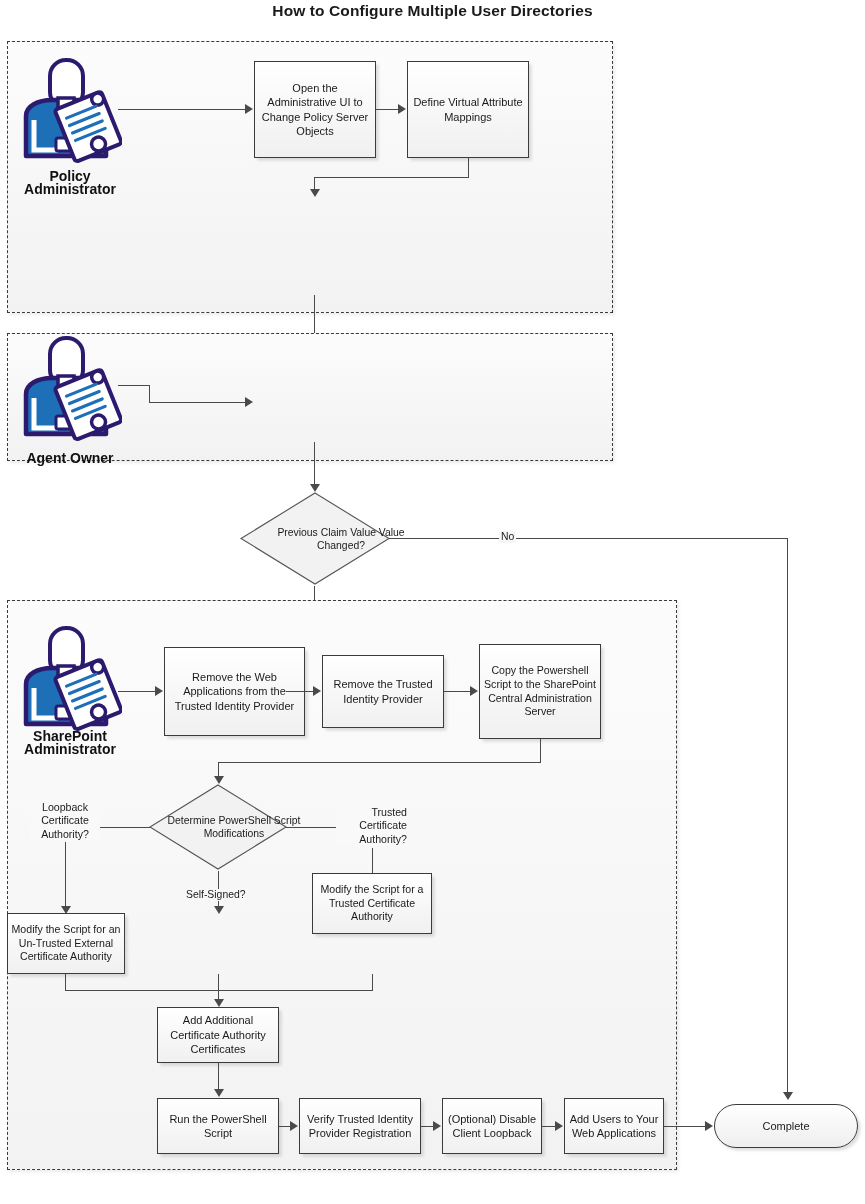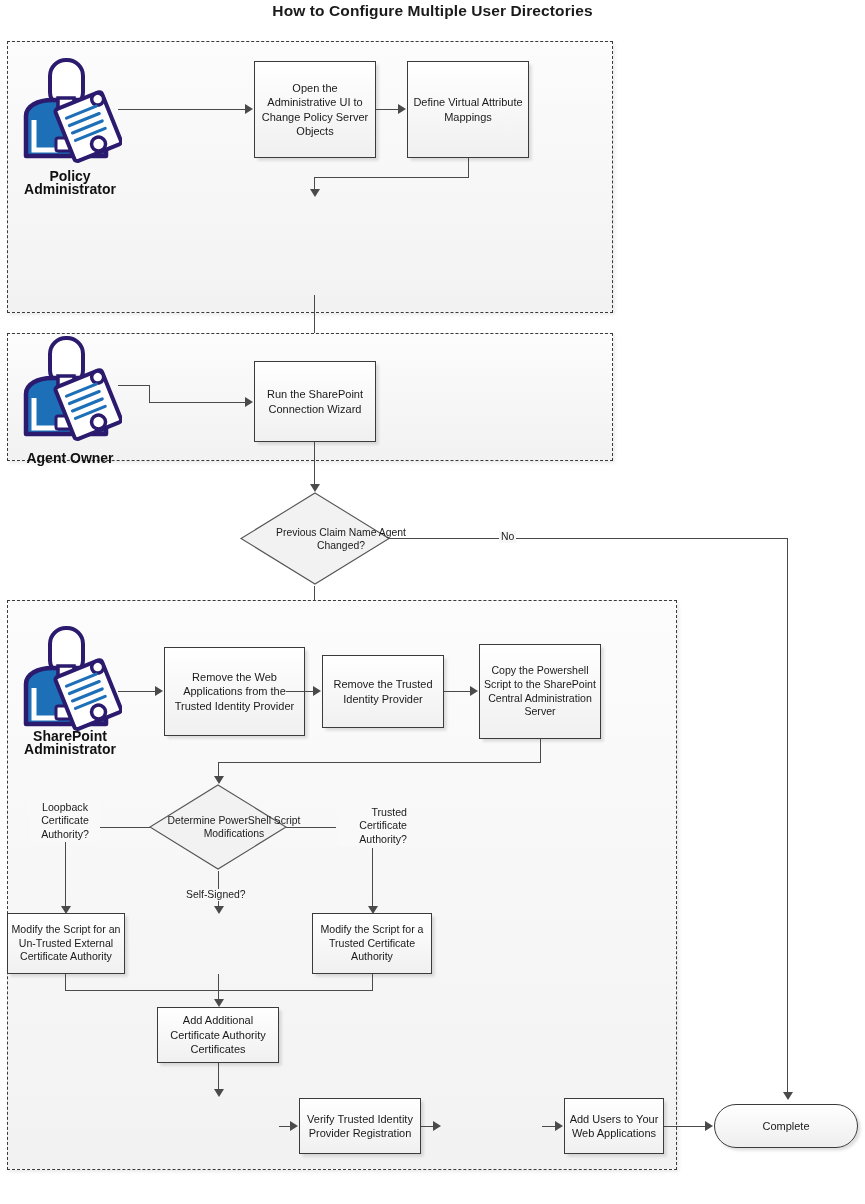--- a/index.html
+++ b/index.html
@@ -145,35 +145,34 @@
           <line x1="52" y1="70" x2="84" y2="70"></line>
           <line x1="52" y1="78" x2="84" y2="78"></line>
         </g>
       </g>
     </svg>
   </div>
   <div class="lane-label" style="left:15px;top:452px;">
     <div>Agent Owner</div>
   </div>
 
-  <div class="box" style="left:254px;top:361px;width:122px;height:81px;">Run the SharePoint Connection Wizard</div>
 
   <div class="hline" style="left:118px;top:385px;width:32px;"></div>
   <div class="vline" style="left:149px;top:385px;height:17px;"></div>
   <div class="hline" style="left:149px;top:402px;width:97px;"></div>
   <div class="arrow-r" style="left:245px;top:397px;"></div>
 
   <div class="vline" style="left:314px;top:442px;height:48px;"></div>
   <div class="arrow-d" style="left:310px;top:484px;"></div>
 
   <div class="diamond" style="left:239px;top:491px;width:152px;height:95px;">
     <svg width="152" height="95" viewBox="0 0 152 95">
       <polygon points="76,2 150,47.5 76,93 2,47.5" fill="#f2f2f2" stroke="#555" stroke-width="1.1"></polygon>
     </svg>
-    <div class="dtext" style="padding:0 26px;">Previous Claim Name Agent Changed?</div>
+    <div class="dtext" style="padding:0 26px;">Previous Claim Value Value Changed?</div>
   </div>
 
   <div class="hline" style="left:389px;top:538px;width:399px;"></div>
   <div class="edge-label" style="left:499px;top:531px;">No</div>
   <div class="vline" style="left:787px;top:538px;height:558px;"></div>
   <div class="arrow-d" style="left:783px;top:1092px;"></div>
 
   <div class="vline" style="left:314px;top:586px;height:30px;"></div>
   <div class="hline" style="left:224px;top:616px;width:91px;"></div>
   <div class="edge-label" style="left:256px;top:609px;">Yes</div>
@@ -248,34 +247,36 @@
     <div>Authority?</div>
   </div>
   <div class="vline" style="left:372px;top:848px;height:62px;"></div>
   <div class="arrow-d" style="left:368px;top:906px;"></div>
 
   <div class="vline" style="left:218px;top:871px;height:40px;"></div>
   <div class="edge-label" style="left:184px;top:889px;text-align:center;">Self-Signed?</div>
   <div class="arrow-d" style="left:214px;top:906px;"></div>
 
   <div class="box tight" style="left:7px;top:913px;width:118px;height:61px;">Modify the Script for an Un-Trusted External Certificate Authority</div>
-  <div class="box tight" style="left:312px;top:913px;width:120px;height:61px;">Modify the Script for a Trusted Certificate Authority</div>
+  <div class="box tight" style="left:312px;top:873px;width:120px;height:61px;">Modify the Script for a Trusted Certificate Authority</div>
 
   <div class="vline" style="left:65px;top:974px;height:16px;"></div>
   <div class="vline" style="left:372px;top:974px;height:16px;"></div>
   <div class="hline" style="left:65px;top:990px;width:308px;"></div>
   <div class="vline" style="left:218px;top:974px;height:30px;"></div>
   <div class="arrow-d" style="left:214px;top:999px;"></div>
 
   <div class="box" style="left:157px;top:1007px;width:122px;height:56px;">Add Additional Certificate Authority Certificates</div>
 
   <div class="vline" style="left:218px;top:1063px;height:32px;"></div>
   <div class="arrow-d" style="left:214px;top:1089px;"></div>
 
+  <div class="box" style="left:157px;top:1098px;width:122px;height:56px;">Run the PowerShell Script</div>
   <div class="box" style="left:299px;top:1098px;width:122px;height:56px;">Verify Trusted Identity Provider Registration</div>
+  <div class="box" style="left:442px;top:1098px;width:100px;height:56px;">(Optional) Disable Client Loopback</div>
   <div class="box" style="left:564px;top:1098px;width:100px;height:56px;">Add Users to Your Web Applications</div>
 
   <div class="hline" style="left:279px;top:1126px;width:12px;"></div>
   <div class="arrow-r" style="left:290px;top:1121px;"></div>
   <div class="hline" style="left:421px;top:1126px;width:12px;"></div>
   <div class="arrow-r" style="left:433px;top:1121px;"></div>
   <div class="hline" style="left:542px;top:1126px;width:13px;"></div>
   <div class="arrow-r" style="left:555px;top:1121px;"></div>
   <div class="hline" style="left:664px;top:1126px;width:42px;"></div>
   <div class="arrow-r" style="left:705px;top:1121px;"></div>

